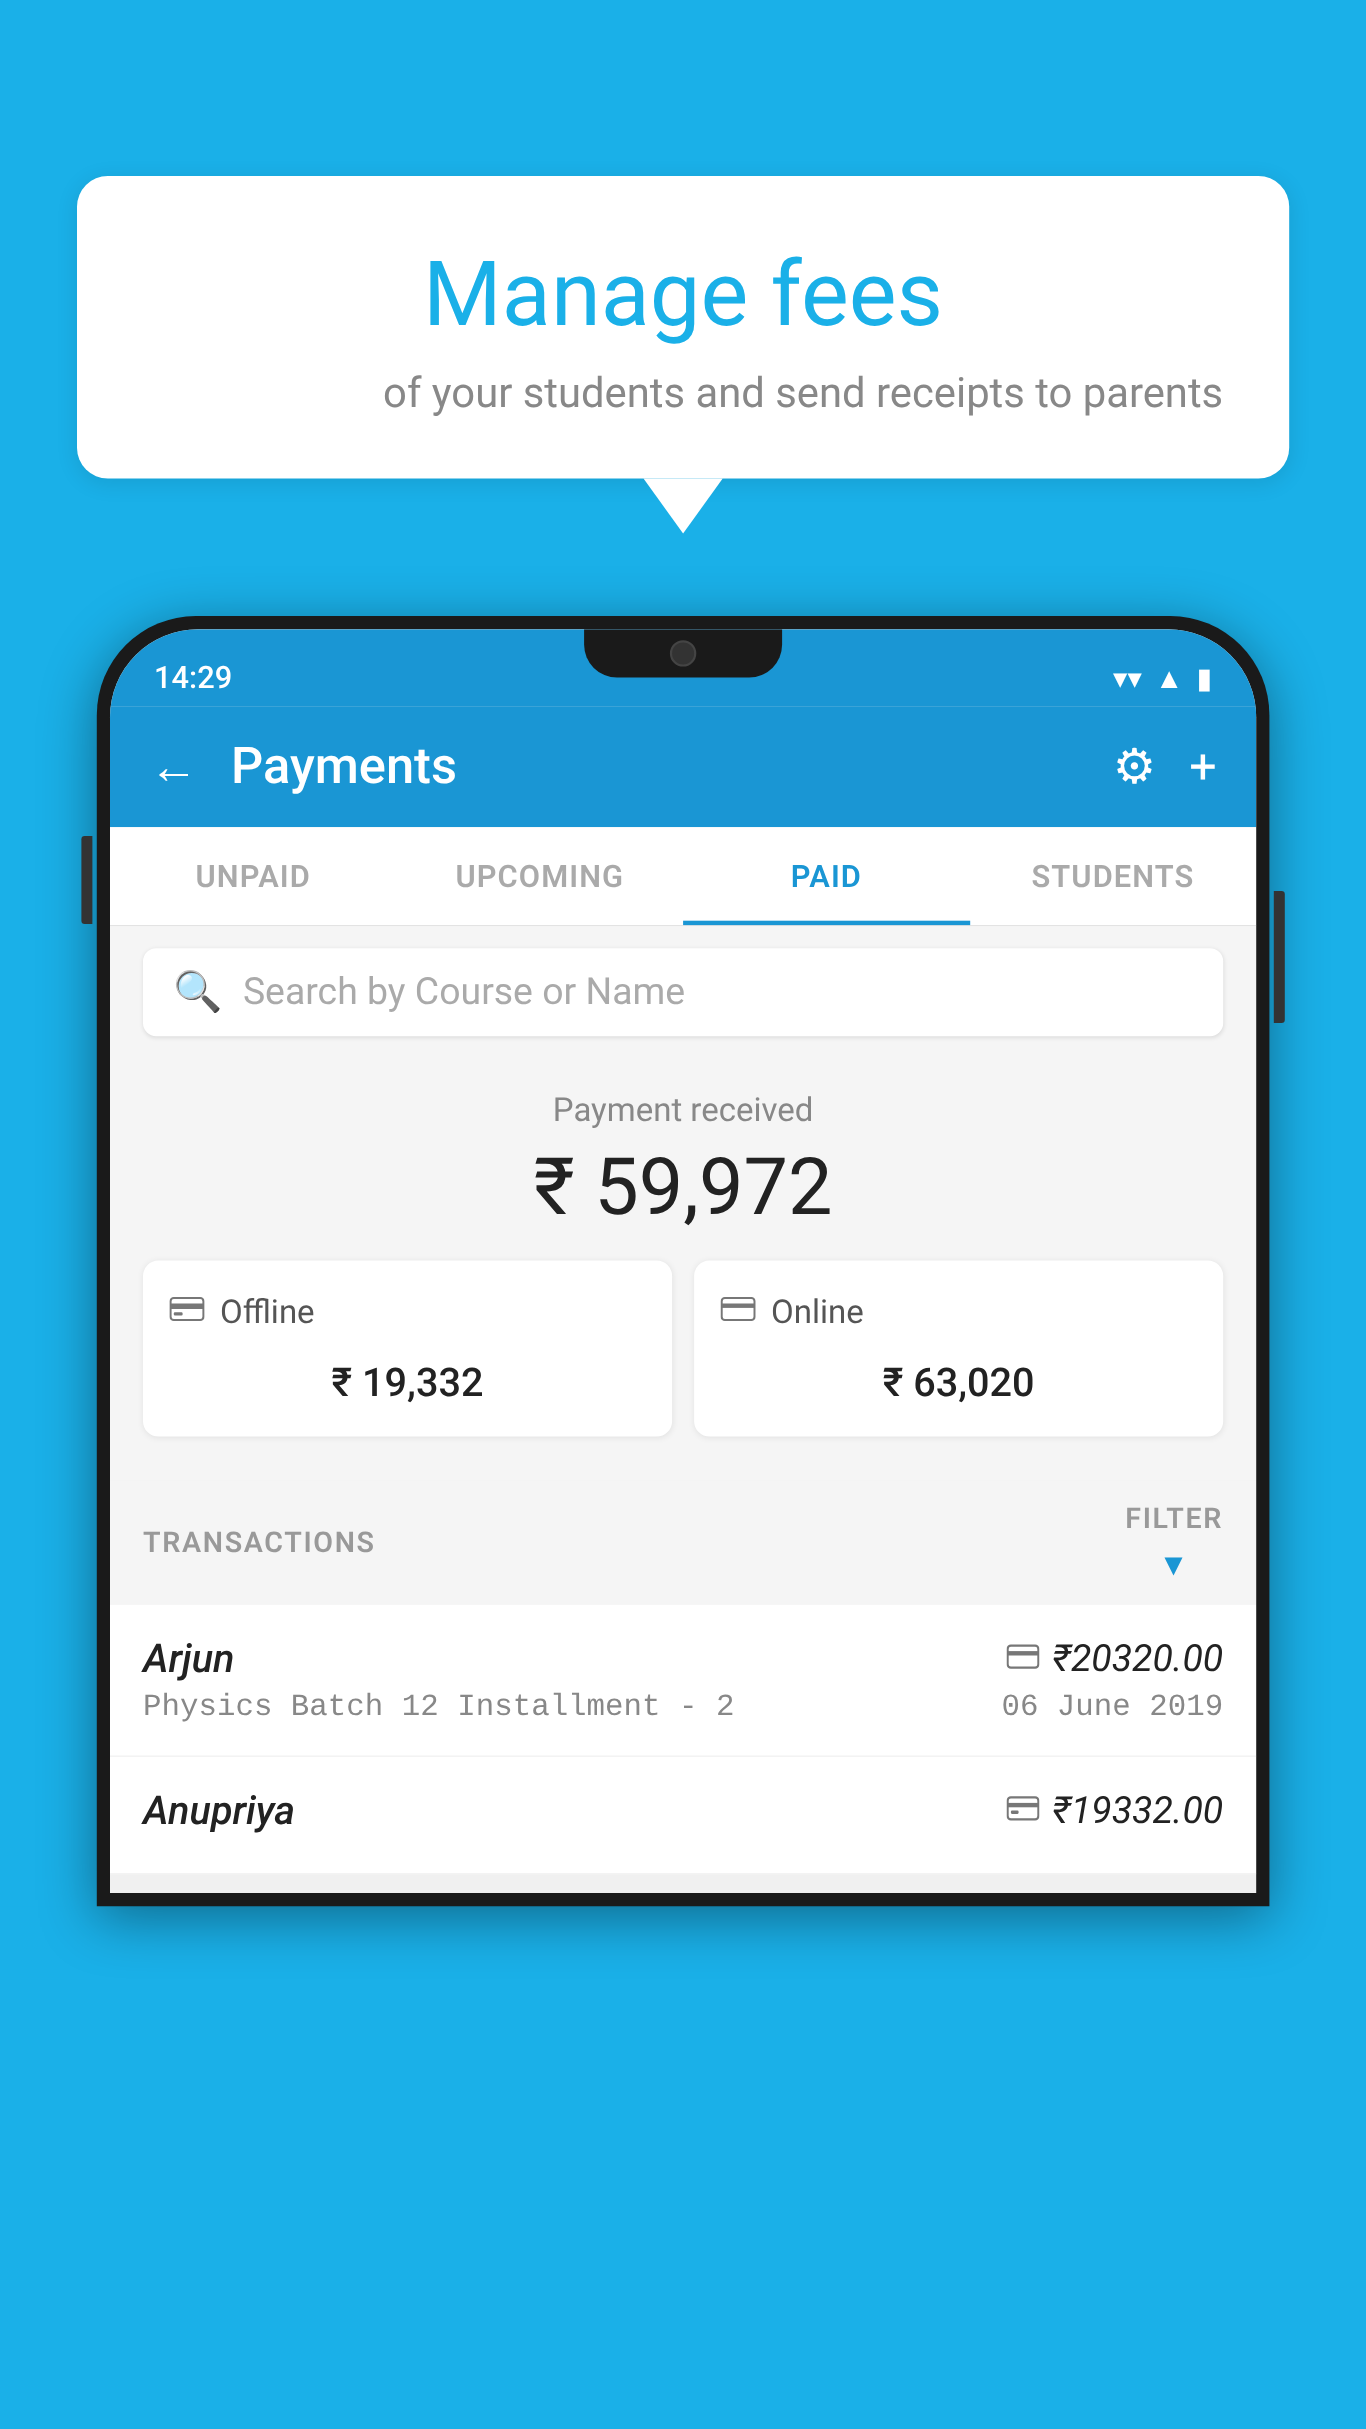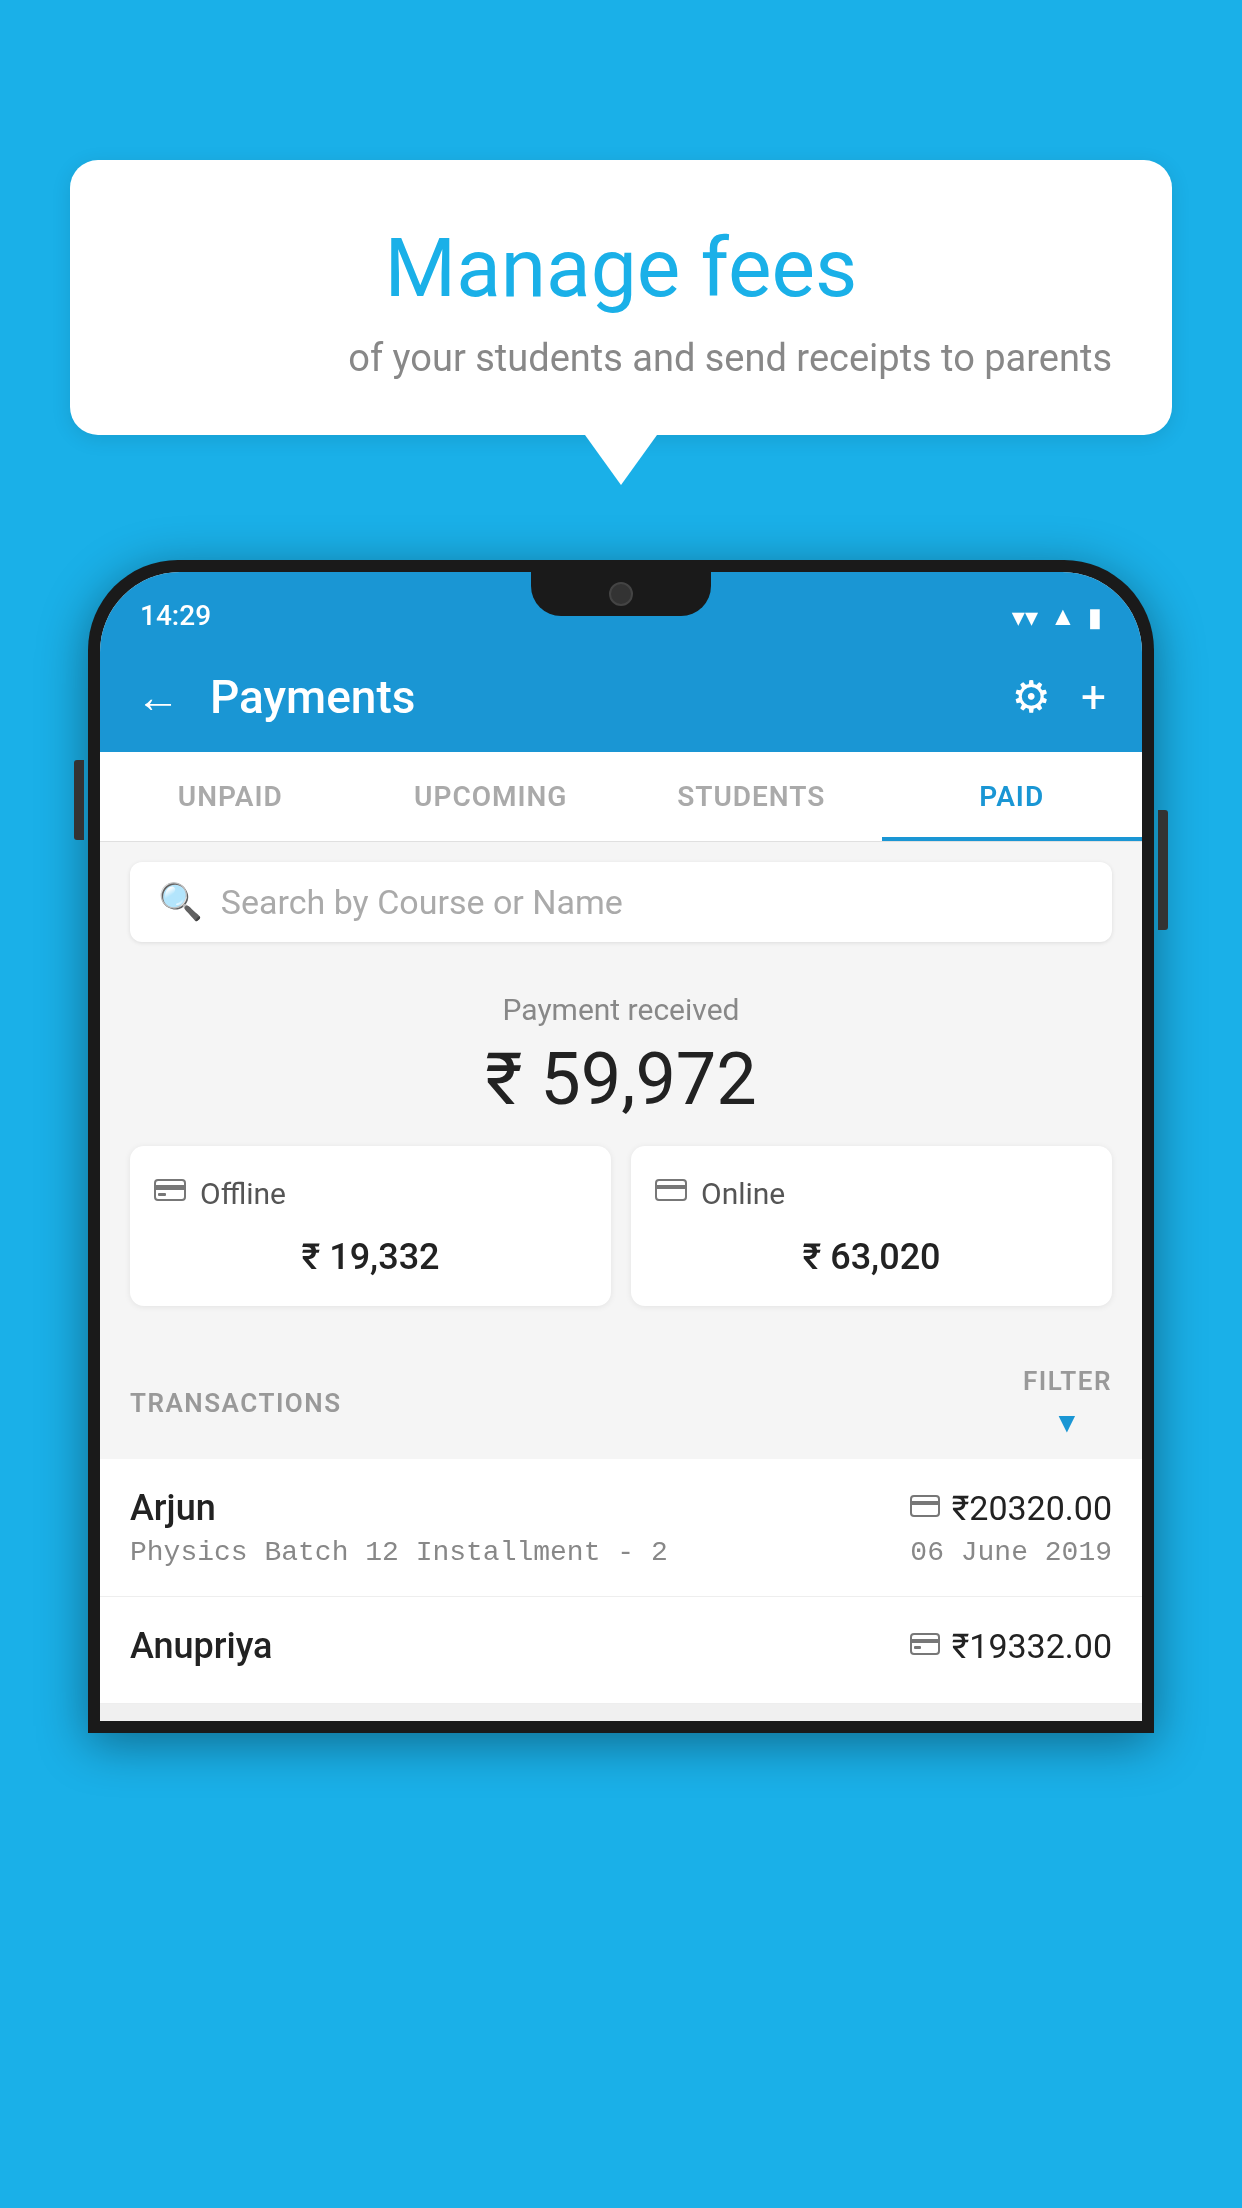--- a/index.html
+++ b/index.html
@@ -319,20 +319,21 @@
     .transaction-item {
       padding: 28px 30px;
       border-bottom: 1px solid #eee;
     }
 
     .transaction-row-top {
       display: flex;
       justify-content: space-between;
       align-items: center;
       margin-bottom: 8px;
+      font-style: italic;
     }
 
     .transaction-name {
       font-size: 36px;
       font-weight: 500;
       color: #222;
     }
 
     .transaction-amount-container {
       display: flex;
@@ -425,25 +426,25 @@
         </div>
       </div>
 
       <div class="tab-bar">
         <div class="tab-item">
           <span>UNPAID</span>
         </div>
         <div class="tab-item">
           <span>UPCOMING</span>
         </div>
+        <div class="tab-item active">
+          <span>PAID</span>
+        </div>
         <div class="tab-item">
           <span>STUDENTS</span>
-        </div>
-        <div class="tab-item active">
-          <span>PAID</span>
         </div>
       </div>
 
       <div class="search-bar-container">
         <div class="search-bar">
           <span class="search-icon">🔍</span>
           <span class="search-placeholder">Search by Course or Name</span>
         </div>
       </div>
 

